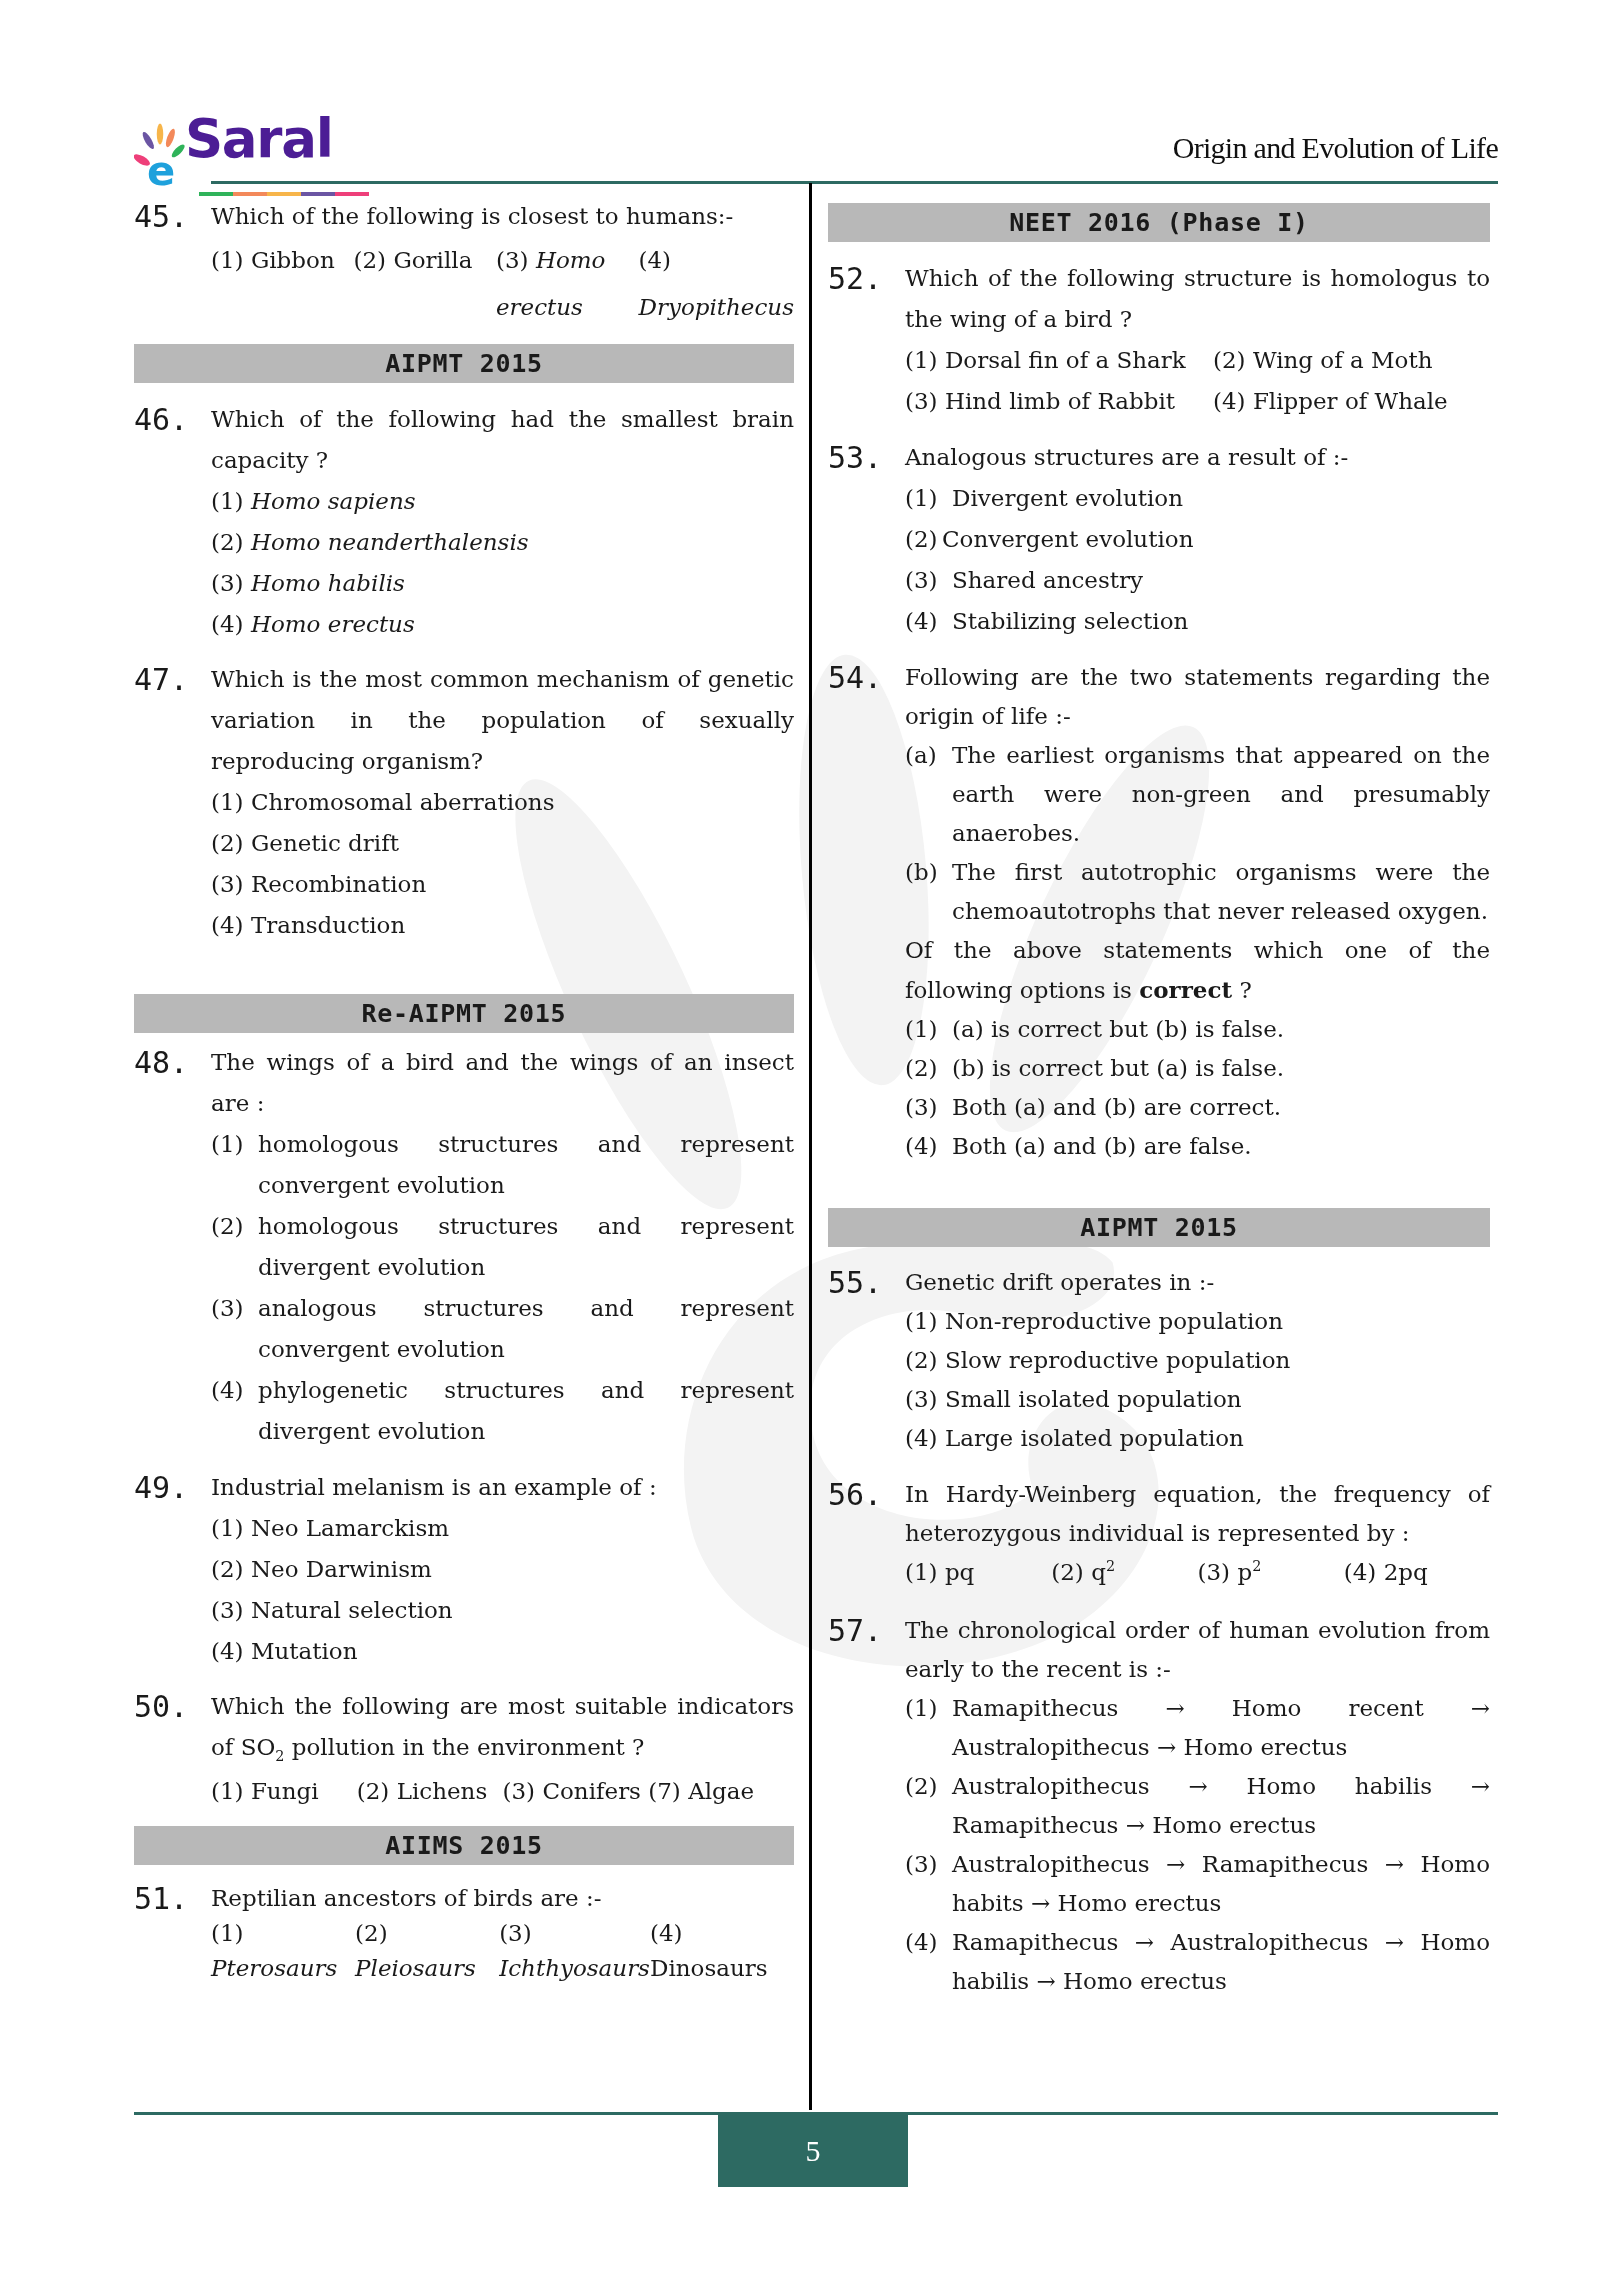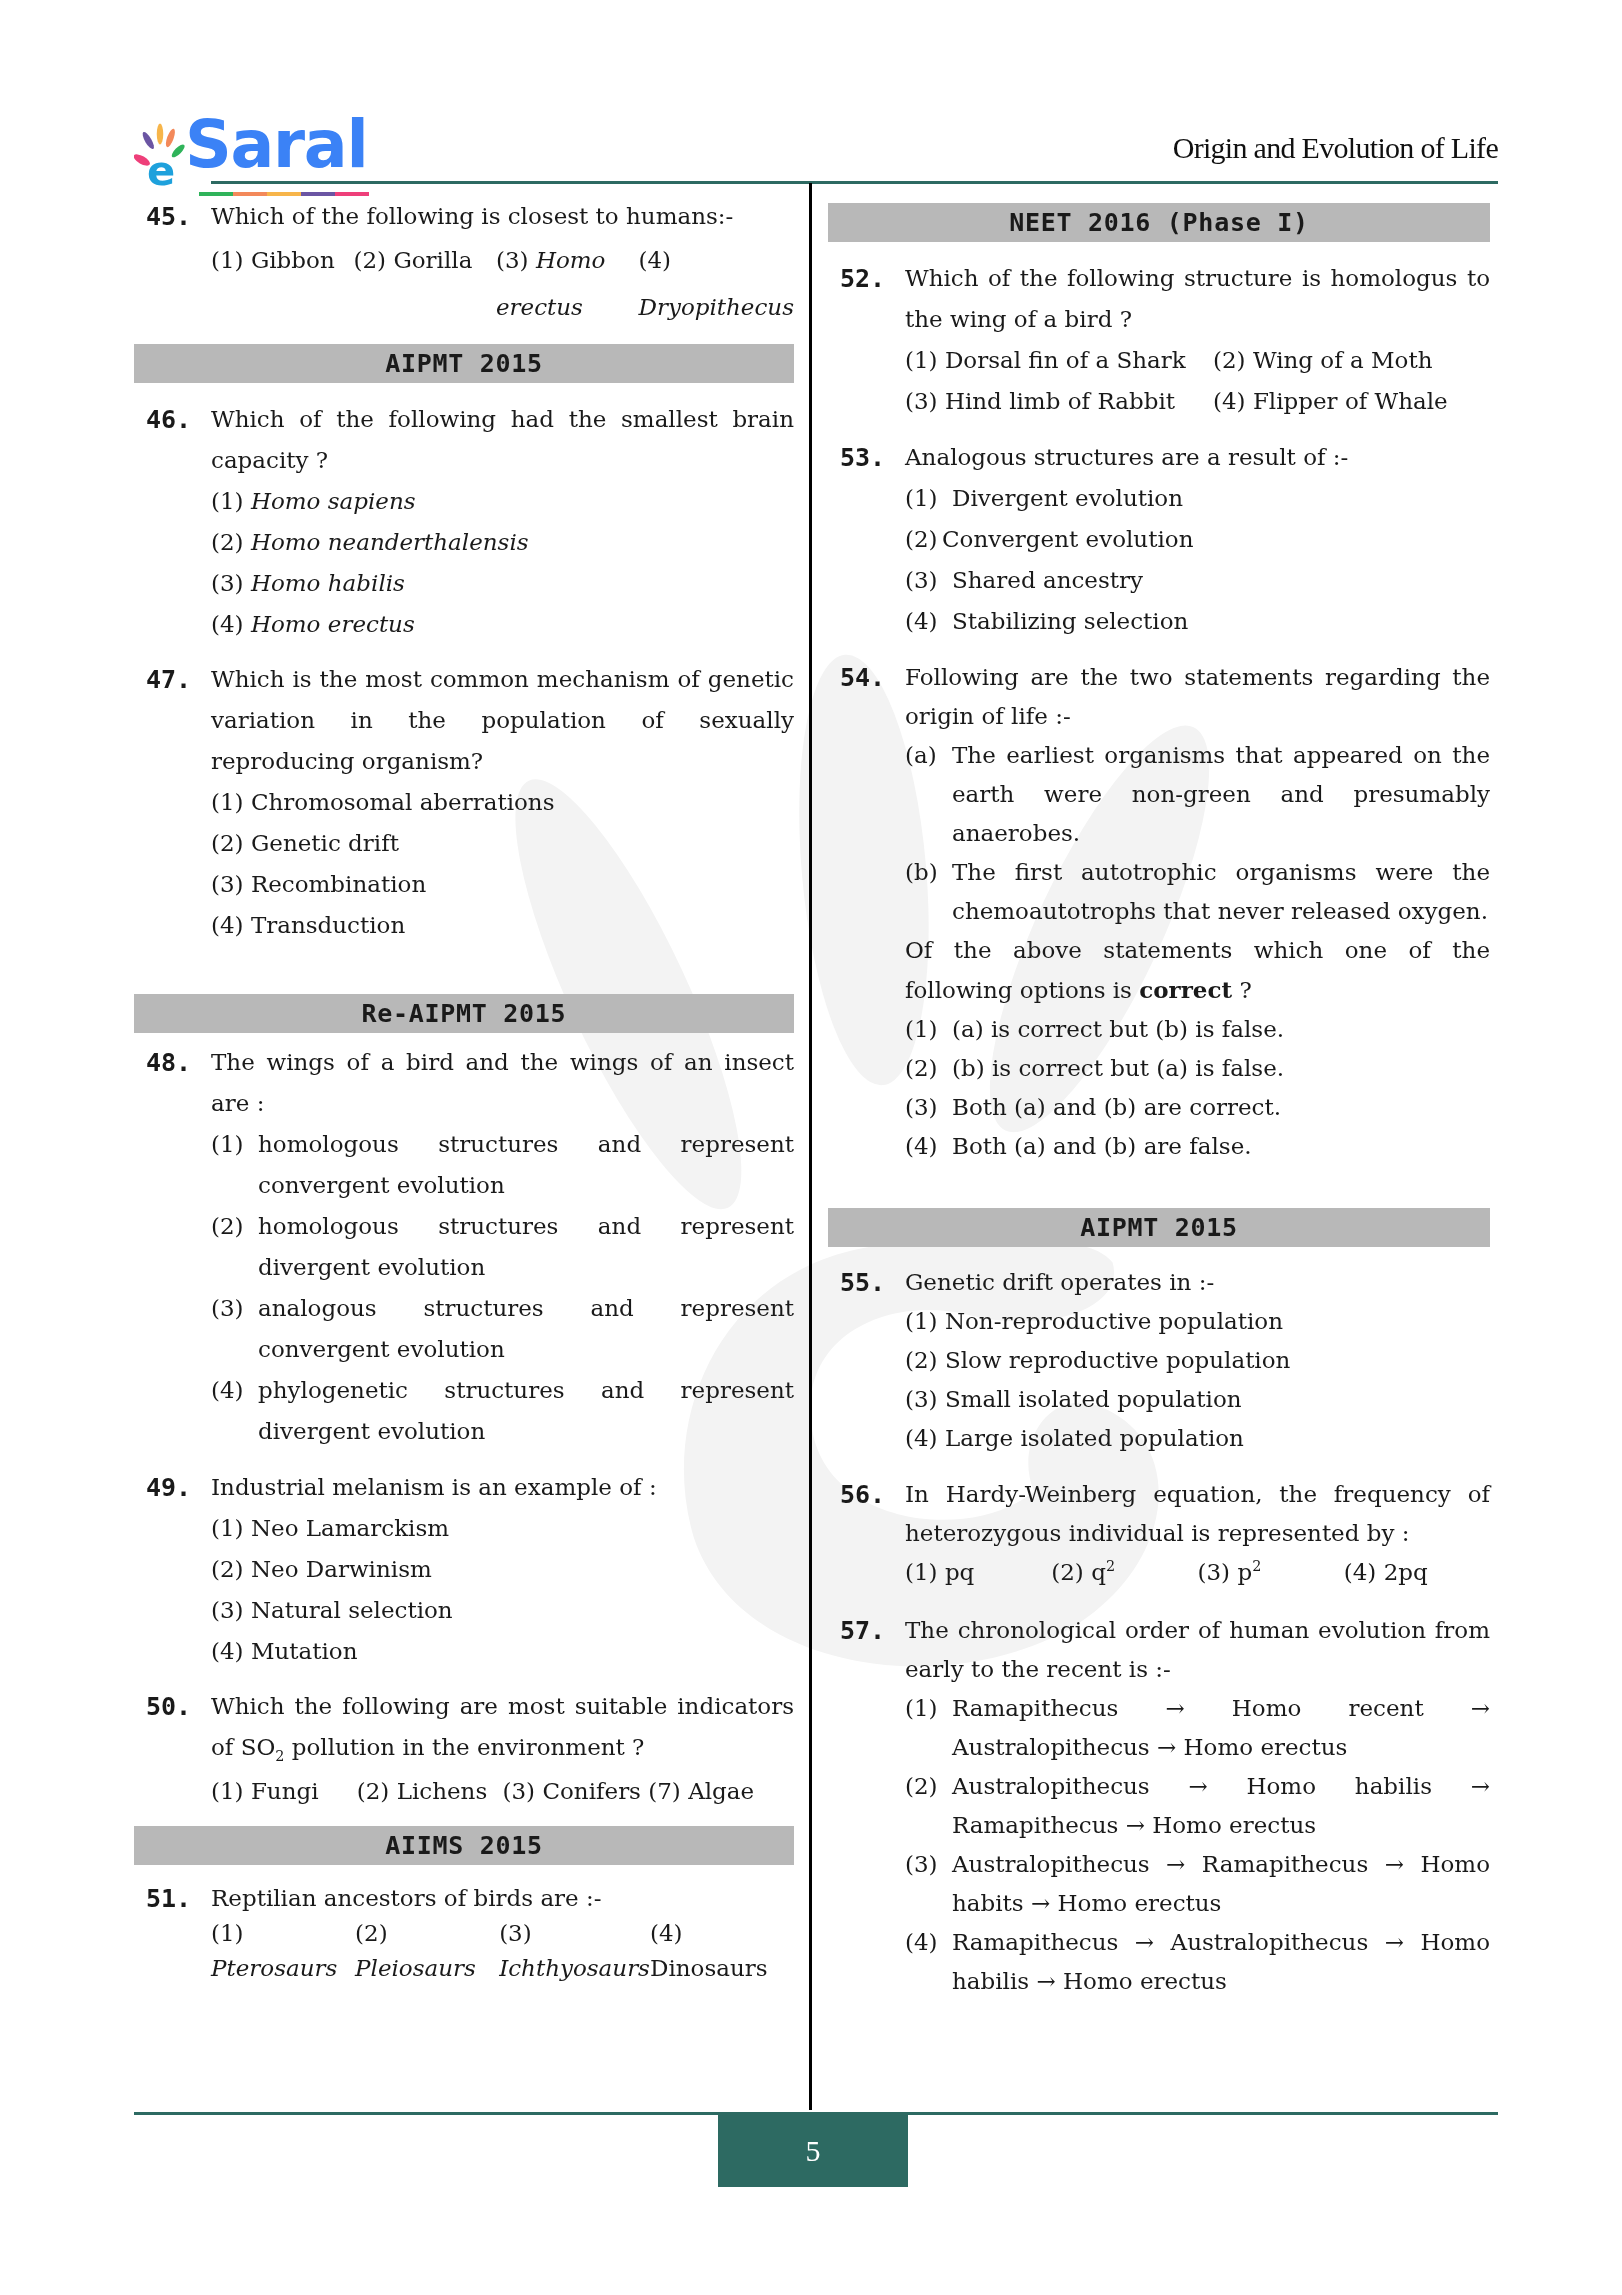--- a/index.html
+++ b/index.html
@@ -5,38 +5,38 @@
   * { box-sizing: border-box; margin: 0; padding: 0; }
   html, body { width: 1622px; height: 2295px; background: #ffffff; }
   body { position: relative; overflow: hidden; font-family: "DejaVu Serif", serif; color: #1a1a1a; }
 
   
   .watermark { position: absolute; left: 458px; top: 654px; width: 982px; height: 1047px; z-index: 0; pointer-events: none; }
 
   
   .logo { position: absolute; left: 134px; top: 121px; height: 72px; width: 249px; z-index: 2; }
   .logo-hand { position: absolute; left: 0; top: 0; width: 52px; height: 65px; }
-  .logo-text { position: absolute; left: 51px; top: -9.2px; font-family: "DejaVu Sans", sans-serif; font-size: 65px; font-weight: bold; color: #3b82f6; letter-spacing: -1.3px; line-height: 1; }
+  .logo-text { position: absolute; left: 51px; top: -9.2px; font-family: "DejaVu Sans", sans-serif; font-size: 53px; font-weight: bold; color: #4c1d95; letter-spacing: -1.3px; line-height: 1; }
   .logo-bar { position: absolute; left: 65px; top: 71px; height: 3.9px; width: 170px; display: flex; }
   .logo-bar span { flex: 1; height: 100%; }
   .header-title { position: absolute; right: 124px; top: 131px; font-family: "Liberation Serif", serif; font-size: 30px; color: #111; letter-spacing: -0.7px; z-index: 2; }
   .header-rule { position: absolute; left: 211px; right: 124px; top: 181px; height: 3.3px; background: #2d6a62; z-index: 2; }
   .col-divider { position: absolute; left: 809px; top: 183px; width: 3.3px; height: 1927px; background: #000; z-index: 2; }
   .footer-rule { position: absolute; left: 134px; right: 124px; top: 2112px; height: 2.6px; background: #2d6a62; z-index: 2; }
   .page-box { position: absolute; left: 718px; top: 2115px; width: 190px; height: 72px; background: #2d6a62; color: #fff; font-family: "Liberation Serif", serif; font-size: 30px; display: flex; align-items: center; justify-content: center; z-index: 2; }
 
   
   .col { position: absolute; z-index: 1; font-family: "DejaVu Serif", serif; font-size: 23px; line-height: 41px; }
   .col-left { left: 134px; top: 196px; width: 660px; }
   .col-right { left: 828px; top: 203px; width: 662px; }
 
   .section-bar { background: #b8b8b8; height: 39px; text-align: center; font-size: 25px; line-height: 39px; font-weight: bold; letter-spacing: 0.7px; font-family: "DejaVu Sans Mono", monospace; }
 
   .q { position: relative; padding-left: 77px; }
-  .q-num { position: absolute; left: 12px; top: 0; font-weight: bold; font-family: "DejaVu Sans Mono", monospace; font-size: 25px; }
+  .q-num { position: absolute; left: 0; top: 0; font-weight: normal; font-family: "DejaVu Sans Mono", monospace; font-size: 30px; }
   .q-text { text-align: justify; }
   .opt { display: flex; }
   .opt-lab { width: 47px; flex: none; }
   .opt-lab.tight { width: 37px; }
   .opt-body { flex: 1; text-align: justify; }
   .grid2 { display: grid; grid-template-columns: 1fr 1fr 1fr 1fr; }
   .grid4 { display: grid; grid-template-columns: 1fr 1fr 1fr 1fr; }
   .it { font-style: italic; }
   .b { font-weight: bold; }
   sup, sub { font-size: 14.4px; line-height: 0; }

